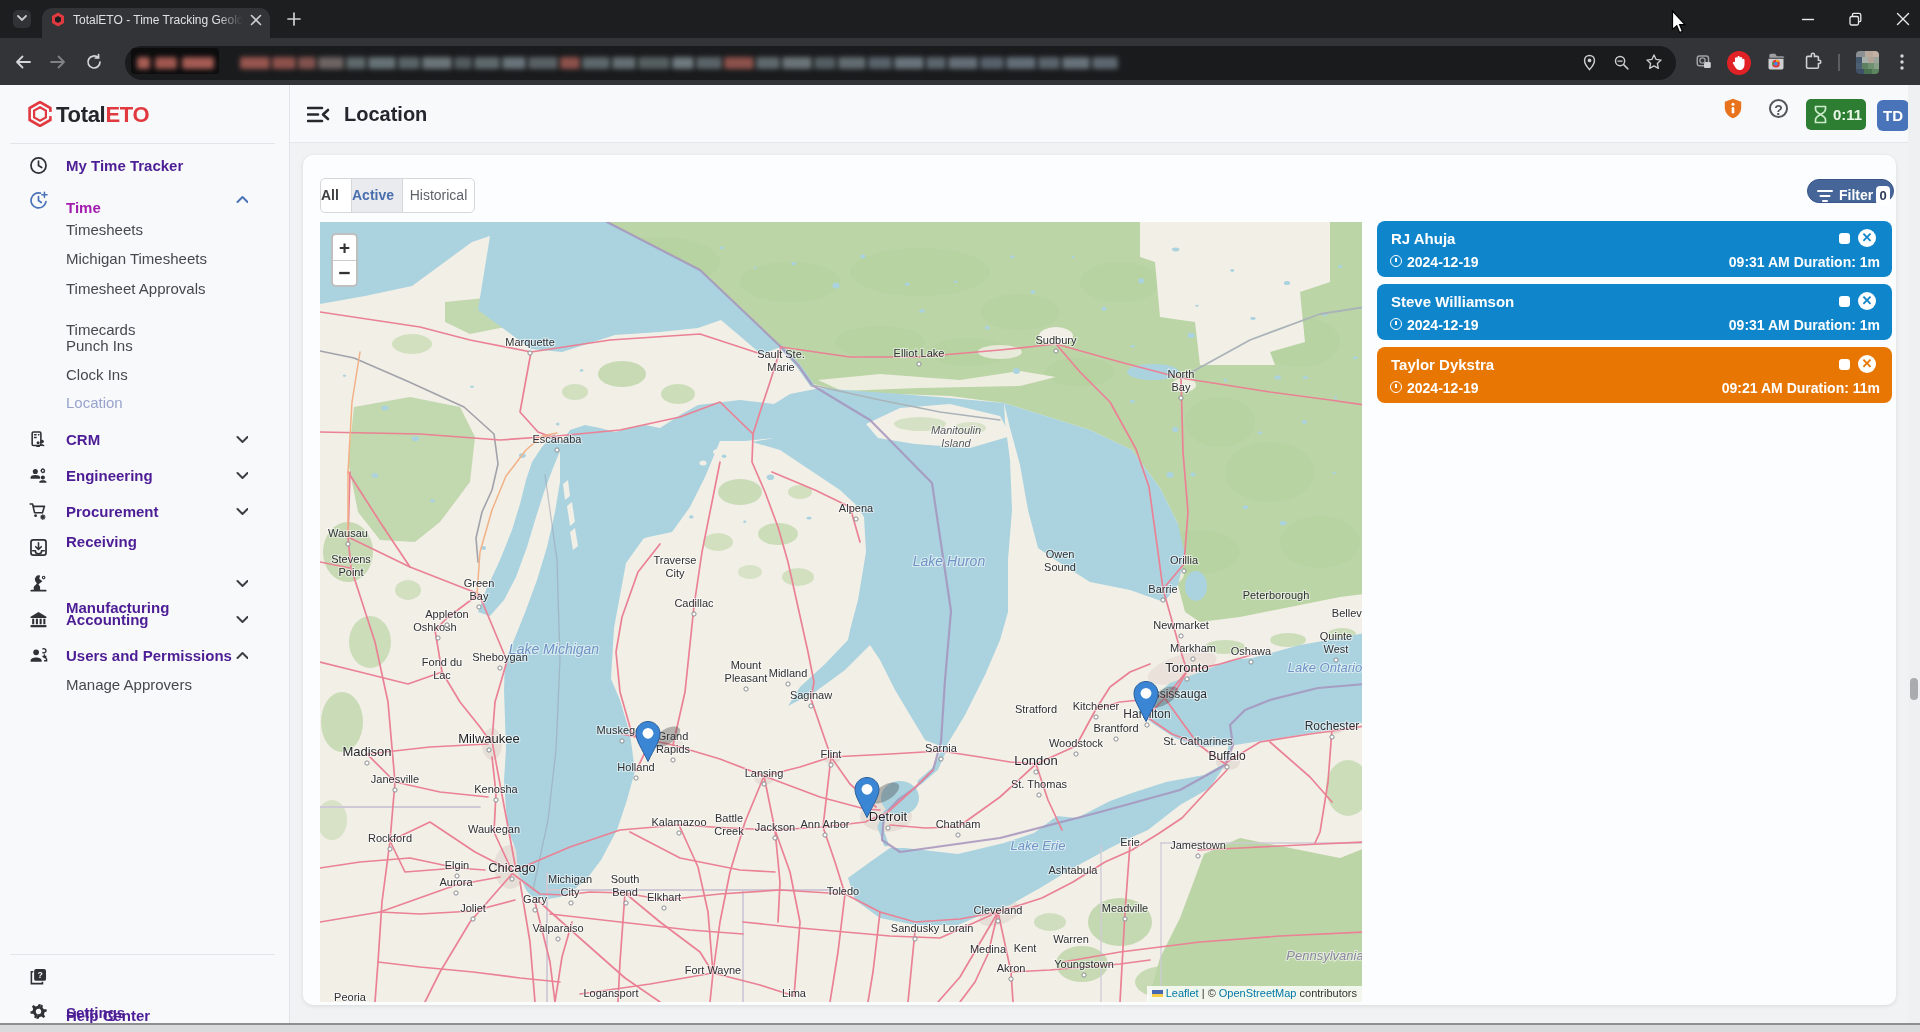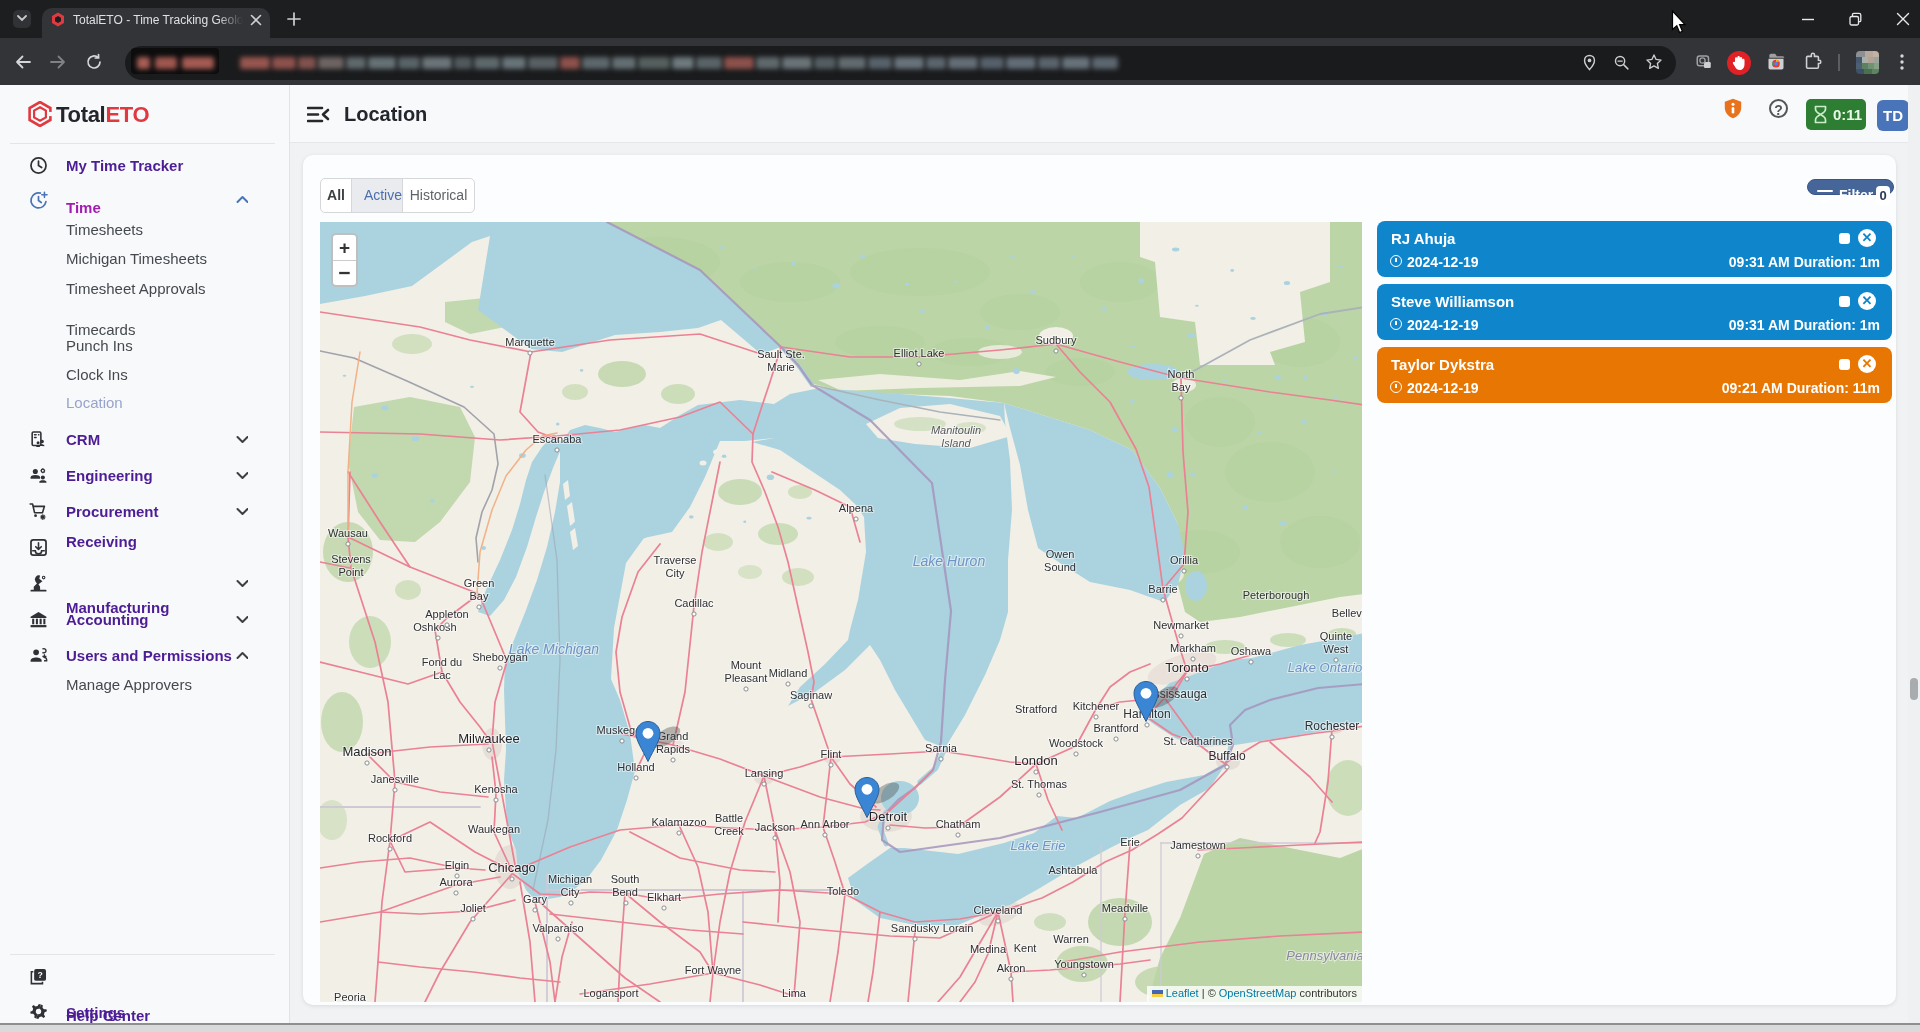--- a/index.html
+++ b/index.html
@@ -317,26 +317,26 @@
         <svg class="abs" style="left:8px;top:6px" width="13" height="19" viewBox="0 0 13 19">
             <path d="M1.5,1.5 L11.5,1.5 L11.5,4 C11.5,6.5 9.5,8 6.5,9.5 C9.5,11 11.5,12.5 11.5,15 L11.5,17.5 L1.5,17.5 L1.5,15 C1.5,12.5 3.5,11 6.5,9.5 C3.5,8 1.5,6.5 1.5,4 Z" fill="none" stroke="#cdeccb" stroke-width="1.7" stroke-linejoin="round"></path>
           </svg>
         <div class="abs" style="left:27px;top:7px;font-size:15px;font-weight:bold;color:#e9f7e6">0:11</div>
       </div>
       <div class="abs" style="left:1587px;top:15px;width:32px;height:31px;background:#4a74ba;border-radius:6px;text-align:center;line-height:31px;font-size:15px;font-weight:bold;color:#fff">TD</div>
     </div>
     <div id="maincard">
 
       <div class="abs" style="left:17px;top:23px;height:35px;border:1px solid #d5d7da;border-radius:5px;background:#fff">
-        <div style="float:left;width:30px;height:33px;line-height:33px;text-align:center;font-size:14px;font-weight:bold;color:#3c4043">All</div>
-        <div style="float:left;width:52px;height:33px;line-height:33px;text-align:right;font-size:14px;font-weight:normal;color:#4a6fae;background:#e9ebee;border-left:1px solid #d5d7da;border-right:1px solid #d5d7da">Active</div>
+        <div style="float:left;width:30px;height:33px;line-height:33px;text-align:left;font-size:14px;font-weight:bold;color:#3c4043">All</div>
+        <div style="float:left;width:52px;height:33px;line-height:33px;text-align:left;font-size:14px;font-weight:bold;color:#4a6fae;background:#e9ebee;border-left:1px solid #d5d7da;border-right:1px solid #d5d7da">Active</div>
         <div style="float:left;width:71px;height:33px;line-height:33px;text-align:center;font-size:14px;color:#5f6368">Historical</div>
       </div>
 
-      <div class="abs" style="left:1504px;top:24px;width:87px;height:16px;background:#466699;border:1px solid #39558a;border-radius:16px">
+      <div class="abs" style="left:1504px;top:24px;width:87px;height:24px;background:#466699;border:1px solid #39558a;border-radius:16px">
         <svg class="abs" style="left:9px;top:9px" width="16" height="14">
             <path d="M1,2 L15,2 M3.5,7 L12.5,7 M6,12 L10,12" stroke="#fff" stroke-width="2" stroke-linecap="round"></path>
           </svg>
         <div class="abs" style="left:31px;top:7px;font-size:14px;font-weight:bold;color:#fff">Filter</div>
         <div class="abs" style="left:68px;top:6px;width:14px;height:19px;background:#fff;border-radius:4px;text-align:center;line-height:19px;font-size:13px;font-weight:bold;color:#2b3a55">0</div>
       </div>
 
       <div id="mapbox" class="abs" style="left:17px;top:67px;width:1042px;height:780px;overflow:hidden;background:#f1eee6">
         <svg id="mapsvg" width="1042" height="780" viewBox="0 0 1042 780">
             <rect width="1042" height="780" fill="#f2efe7"></rect>

